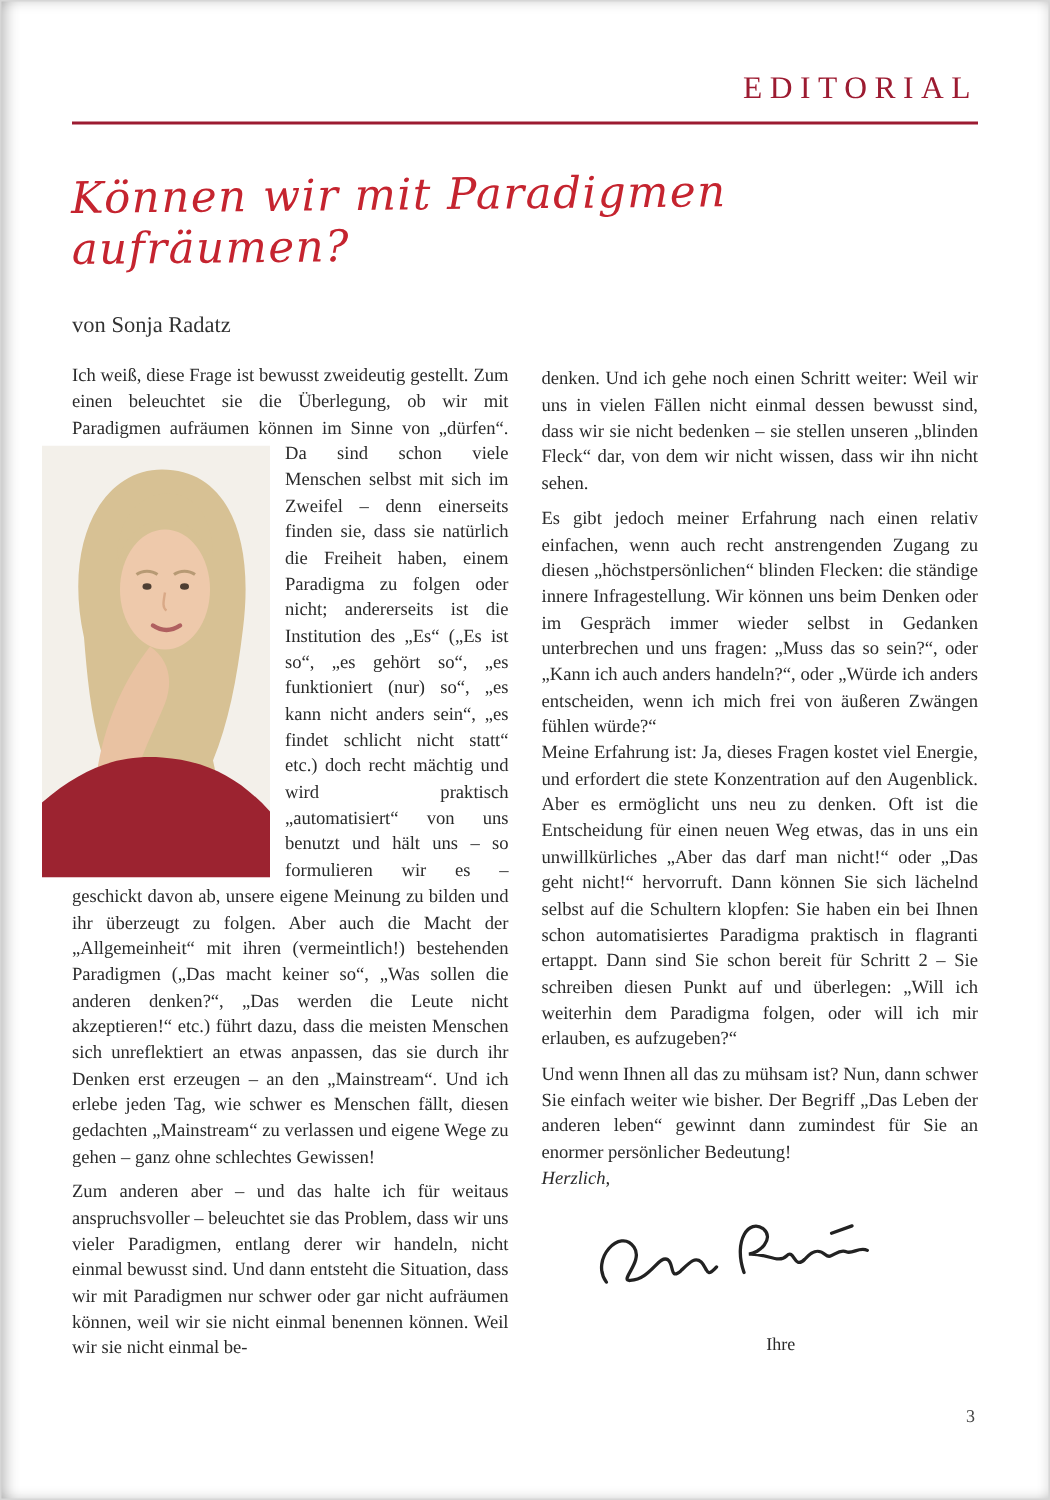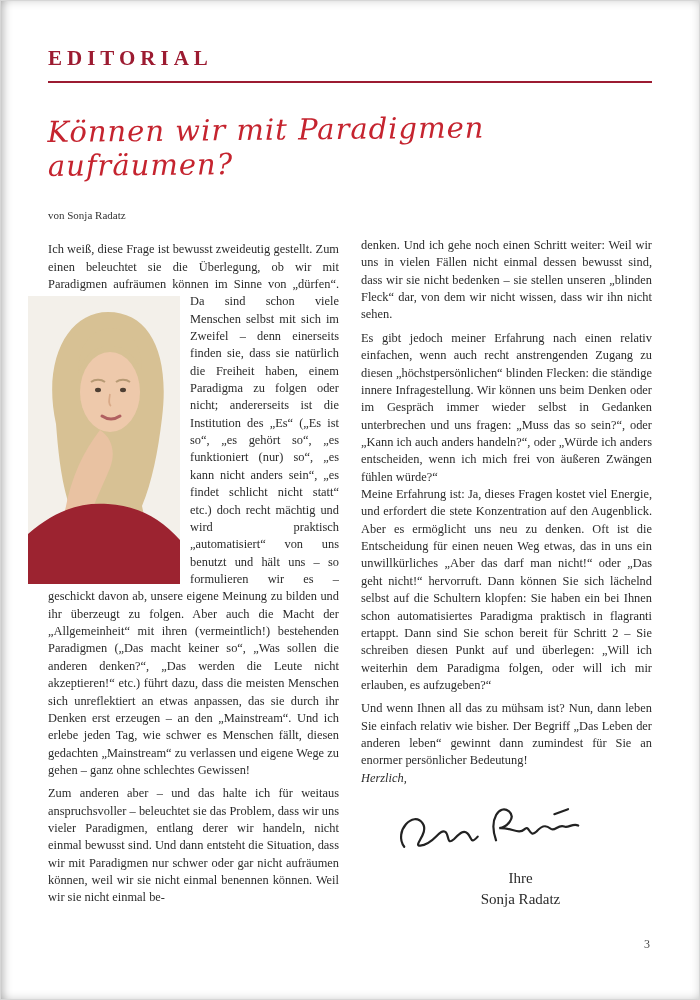--- a/index.html
+++ b/index.html
@@ -16,60 +16,60 @@
     padding:46px 48px 0 48px;
     overflow:hidden;
     font-family:"Liberation Serif", serif;
     box-shadow:
       inset 0 0 0 1px #d6d6d6,
       inset 10px 0 10px -7px rgba(0,0,0,.30),
       inset 0 8px 8px -6px rgba(0,0,0,.14),
       inset -8px 0 8px -6px rgba(0,0,0,.12),
       inset 0 -8px 8px -6px rgba(0,0,0,.14);
   }
-  .header{font-weight:bold;}
+  .header{text-align:right;}
   .editorial{
     font-size:21px;
     letter-spacing:5px;
     color:var(--darkred);
     font-family:"Liberation Serif", serif;
   }
   .rule{height:2px;background:var(--darkred);margin-top:10px;}
   .title{
     margin:32px 0 0 0;
     font-size:29px;
     font-weight:normal;
     font-style:italic;
     color:var(--titlered);
     font-family:"DejaVu Serif", serif;
     letter-spacing:1px;
     transform:rotate(-0.6deg);
     transform-origin:left bottom;
   }
-  .byline{margin:26px 0 0 0;font-size:11px;color:#333;}
+  .byline{margin:26px 0 0 0;font-size:15px;color:#333;}
   .columns{display:flex;gap:22px;margin-top:16px;align-items:center;}
   .col{
     width:291px;
     font-size:12.4px;
     line-height:1.4;
     text-align:justify;
     color:var(--ink);
   }
   .col p{margin:0;}
   p.gap-top{margin-top:6px;}
   .photo-float{
     float:left;
     width:152px;height:288px;
     margin:3px 10px 2px -20px;
     display:block;
   }
   .photo-float svg{display:block;}
   .closing{margin-top:16px;font-style:italic;}
   .sig-wrap{margin:8px 0 0 28px;}
-  .sig-caption{text-align:center;font-size:15px;line-height:1.45;margin-top:5px;}
+  .sig-caption{text-align:center;font-size:12px;line-height:1.45;margin-top:18px;}
   .sig-caption span{display:block;}
   .pagenum{
     position:absolute;
     right:50px;bottom:48px;
     font-size:12px;color:#444;
   }
 </style>
 </head>
 <body>
 
@@ -107,34 +107,33 @@
         </span>
         <span>viele Menschen selbst mit sich im Zweifel – denn einerseits finden sie, dass sie natürlich die Freiheit haben, einem Paradigma zu folgen oder nicht; andererseits ist die Institution des „Es“ („Es ist so“, „es gehört so“, „es funktioniert (nur) so“, „es kann nicht anders sein“, „es findet schlicht nicht statt“ etc.) doch recht mächtig und wird praktisch „automatisiert“ von uns benutzt und hält uns – so formulieren wir es – geschickt davon ab, unsere eigene Meinung zu bilden und ihr überzeugt zu folgen. Aber auch die Macht der „Allgemeinheit“ mit ihren (vermeintlich!) bestehenden Paradigmen („Das macht keiner so“, „Was sollen die anderen denken?“, „Das werden die Leute nicht akzeptieren!“ etc.) führt dazu, dass die meisten Menschen sich unreflektiert an etwas anpassen, das sie durch ihr Denken erst erzeugen – an den „Mainstream“. Und ich erlebe jeden Tag, wie schwer es Menschen fällt, diesen gedachten „Mainstream“ zu verlassen und eigene Wege zu gehen – ganz ohne schlechtes Gewissen!</span>
       </p>
       <p class="gap-top">Zum anderen aber – und das halte ich für weitaus anspruchsvoller – beleuchtet sie das Problem, dass wir uns vieler Paradigmen, entlang derer wir handeln, nicht einmal bewusst sind. Und dann entsteht die Situation, dass wir mit Paradigmen nur schwer oder gar nicht aufräumen können, weil wir sie nicht einmal benennen können. Weil wir sie nicht einmal be-</p>
     </div>
 
     <div class="col">
       <p>denken. Und ich gehe noch einen Schritt weiter: Weil wir uns in vielen Fällen nicht einmal dessen bewusst sind, dass wir sie nicht bedenken – sie stellen unseren „blinden Fleck“ dar, von dem wir nicht wissen, dass wir ihn nicht sehen.</p>
       <p class="gap-top">Es gibt jedoch meiner Erfahrung nach einen relativ einfachen, wenn auch recht anstrengenden Zugang zu diesen „höchstpersönlichen“ blinden Flecken: die ständige innere Infragestellung. Wir können uns beim Denken oder im Gespräch immer wieder selbst in Gedanken unterbrechen und uns fragen: „Muss das so sein?“, oder „Kann ich auch anders handeln?“, oder „Würde ich anders entscheiden, wenn ich mich frei von äußeren Zwängen fühlen würde?“</p>
       <p>Meine Erfahrung ist: Ja, dieses Fragen kostet viel Energie, und erfordert die stete Konzentration auf den Augenblick. Aber es ermöglicht uns neu zu denken. Oft ist die Entscheidung für einen neuen Weg etwas, das in uns ein unwillkürliches „Aber das darf man nicht!“ oder „Das geht nicht!“ hervorruft. Dann können Sie sich lächelnd selbst auf die Schultern klopfen: Sie haben ein bei Ihnen schon automatisiertes Paradigma praktisch in flagranti ertappt. Dann sind Sie schon bereit für Schritt 2 – Sie schreiben diesen Punkt auf und überlegen: „Will ich weiterhin dem Paradigma folgen, oder will ich mir erlauben, es aufzugeben?“</p>
-      <p class="gap-top">Und wenn Ihnen all das zu mühsam ist? Nun, dann leben Sie einfach relativ wie bisher. Der Begriff „Das Leben der anderen leben“ gewinnt dann zumindest für Sie an enormer persönlicher Bedeutung!</p>
+      <p class="gap-top">Und wenn Ihnen all das zu mühsam ist? Nun, dann schwer Sie einfach weiter wie bisher. Der Begriff „Das Leben der anderen leben“ gewinnt dann zumindest für Sie an enormer persönlicher Bedeutung!</p>
       <p class="closing">Herzlich,</p>
 
       <div class="sig-wrap">
         <svg width="195" height="62" viewBox="0 0 195 62" aria-hidden="true">
           <g transform="rotate(-4 97 31)" stroke="#222222" stroke-width="2.2" fill="none" stroke-linecap="round">
             <path d="M14 46 C 4 30 26 10 34 24 C 40 34 22 46 30 46 C 44 46 50 30 56 34 C 60 37 56 48 64 42 C 70 37 74 33 78 37 C 82 41 80 49 88 41"></path>
             <path d="M106 46 C 100 24 112 10 121 18 C 128 25 117 34 110 34 C 122 34 129 42 135 37 C 141 32 139 47 147 40 C 153 34 157 34 161 38 C 165 42 169 34 175 37 C 179 39 184 34 189 37"></path>
             <path d="M166 24 L 180 20"></path>
           </g>
         </svg>
         <div class="sig-caption">
           <span>Ihre</span>
-          <span>Sonja Radatz</span>
         </div>
       </div>
     </div>
 
   </div>
 
   <div class="pagenum">3</div>
 
 </div>
 

